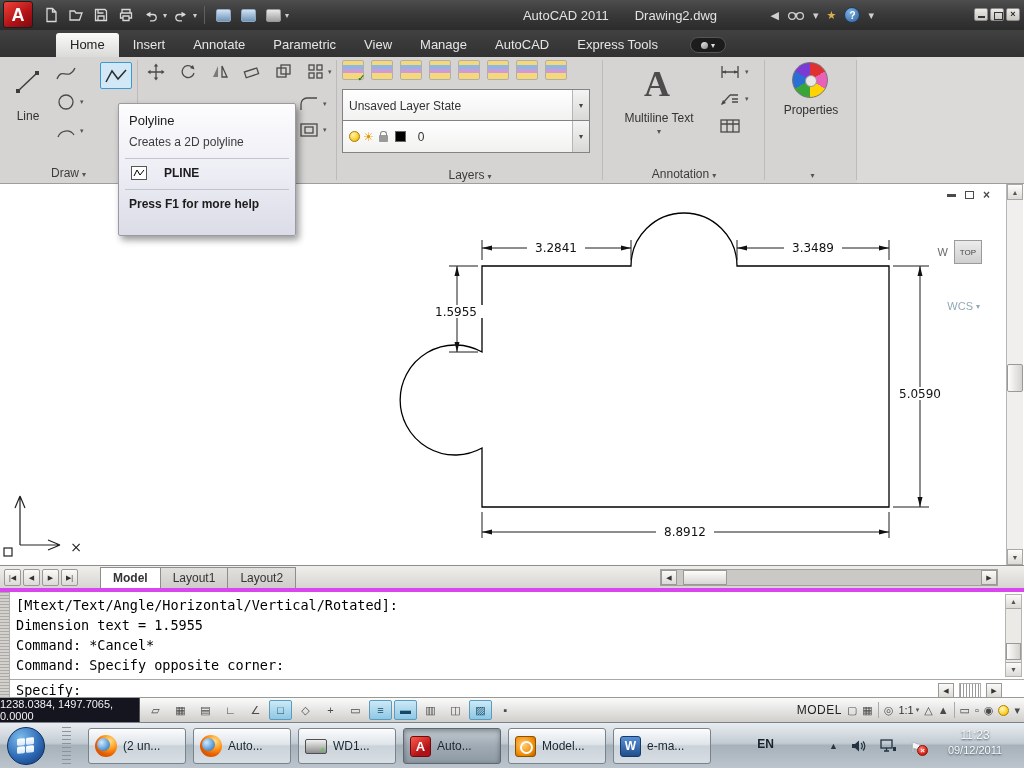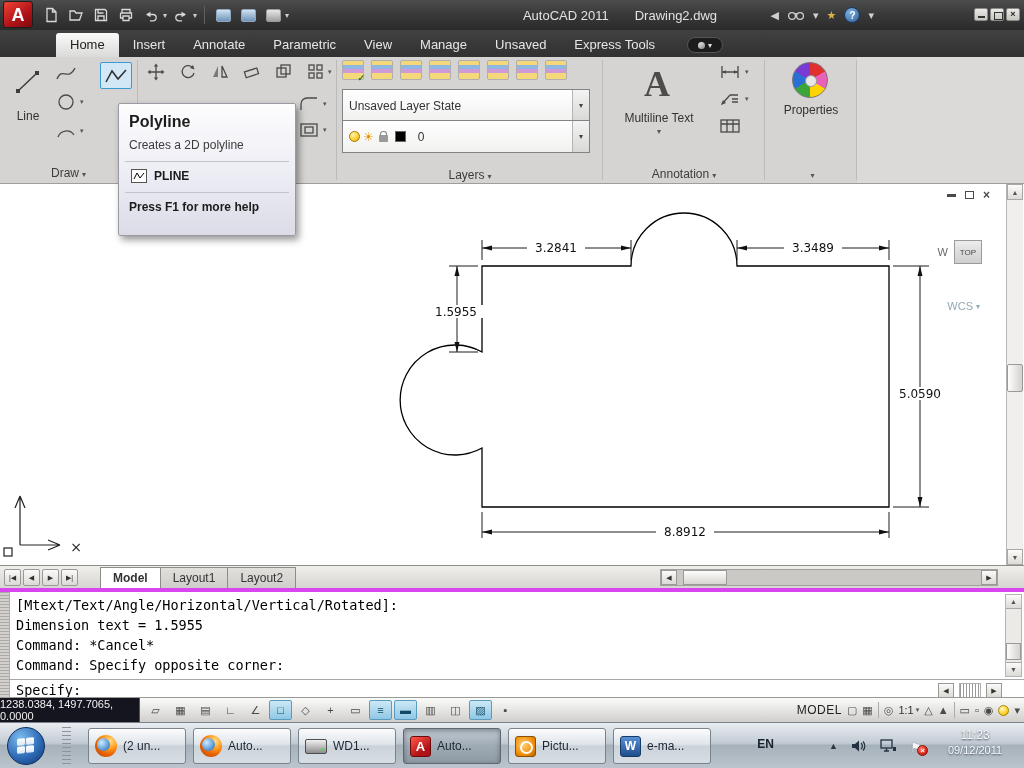--- a/index.html
+++ b/index.html
@@ -97,24 +97,24 @@
   .wheel { position:absolute; left:26px; top:5px; width:36px; height:36px; border-radius:50%; border:1px solid #777;
     background:conic-gradient(#e03030 0 60deg,#e860b8 60deg 120deg,#ffd400 120deg 180deg,#3aa63a 180deg 240deg,#2a6fd4 240deg 300deg,#7a3ad4 300deg 360deg); }
   .wheel::after { content:""; position:absolute; left:12px; top:12px; width:10px; height:10px; border-radius:50%; background:#e8e8e6; border:1px solid #999; }
   .props-lbl { position:absolute; left:0; top:46px; width:90px; text-align:center; font-size:12px; color:#333; }
   .ribbon-empty { position:absolute; left:857px; top:0; width:167px; height:126px; background:#dbdad8; }
 
   
   .tooltip { position:absolute; left:118px; top:103px; width:178px; height:133px; z-index:60;
     background:linear-gradient(180deg,#fdfdfe 0%,#ececf4 55%,#dcdce8 100%);
     border:1px solid #9a9aa2; box-shadow:3px 4px 7px rgba(0,0,0,.4); padding:9px 10px 6px 10px; border-radius:2px; }
-  .tt-title { font-size:16px; font-weight:bold; color:#1c1c1c; }
+  .tt-title { font-size:13px; font-weight:normal; color:#1c1c1c; }
   .tt-desc { font-size:12px; color:#3c3c3c; margin-top:7px; }
   .tt-div { height:1px; background:#c3c3cf; margin:9px -4px 7px -4px; }
-  .tt-cmd { display:flex; align-items:center; gap:7px; padding-left:2px; }
+  .tt-cmd { display:flex; align-items:center; gap:17px; padding-left:2px; }
   .tt-cmd .cico { width:16px; height:14px; background:#fff; border:1px solid #555; display:flex; align-items:center; justify-content:center; }
   .tt-cmd .ctext { font-size:12px; font-weight:bold; color:#1c1c1c; }
   .tt-foot { font-size:12px; font-weight:bold; color:#1c1c1c; margin-top:7px; }
 
   
   .canvas { position:absolute; left:0; top:184px; width:1024px; height:381px; background:#fff; }
   .cad text { font-family:"DejaVu Sans", sans-serif; }
   .dwgctl { position:absolute; right:34px; top:6px; display:flex; gap:9px; color:#4a4a4a; align-items:center; }
   .dwgctl .m { width:9px; height:3px; background:#4a4a4a; }
   .dwgctl .r { width:9px; height:8px; border:1.5px solid #4a4a4a; }
@@ -315,21 +315,21 @@
     </div>
   </div>
 
   <div class="tabbar">
     <span class="rtab active">Home</span>
     <span class="rtab">Insert</span>
     <span class="rtab">Annotate</span>
     <span class="rtab">Parametric</span>
     <span class="rtab">View</span>
     <span class="rtab">Manage</span>
-    <span class="rtab">Unsaved</span>
+    <span class="rtab">AutoCAD</span>
     <span class="rtab">Express Tools</span>
     <span class="ribbon-pill">
         <span class="dot"></span>
         <span>▾</span>
       </span>
   </div>
 
   <div class="ribbon">
 
     <div class="line-btn">
@@ -712,21 +712,21 @@
       <div class="tbtn">
         <span class="icon-drive"></span>
         <span class="tlabel">WD1...</span>
       </div>
       <div class="tbtn active">
         <span class="icon-acad"></span>
         <span class="tlabel">Auto...</span>
       </div>
       <div class="tbtn">
         <span class="icon-pic"></span>
-        <span class="tlabel">Pictu...</span>
+        <span class="tlabel">Model...</span>
       </div>
       <div class="tbtn">
         <span class="icon-word"></span>
         <span class="tlabel">e-ma...</span>
       </div>
     </div>
     <span class="lang">EN</span>
     <div class="tray">
       <span class="chev">▲</span>
       <span>

